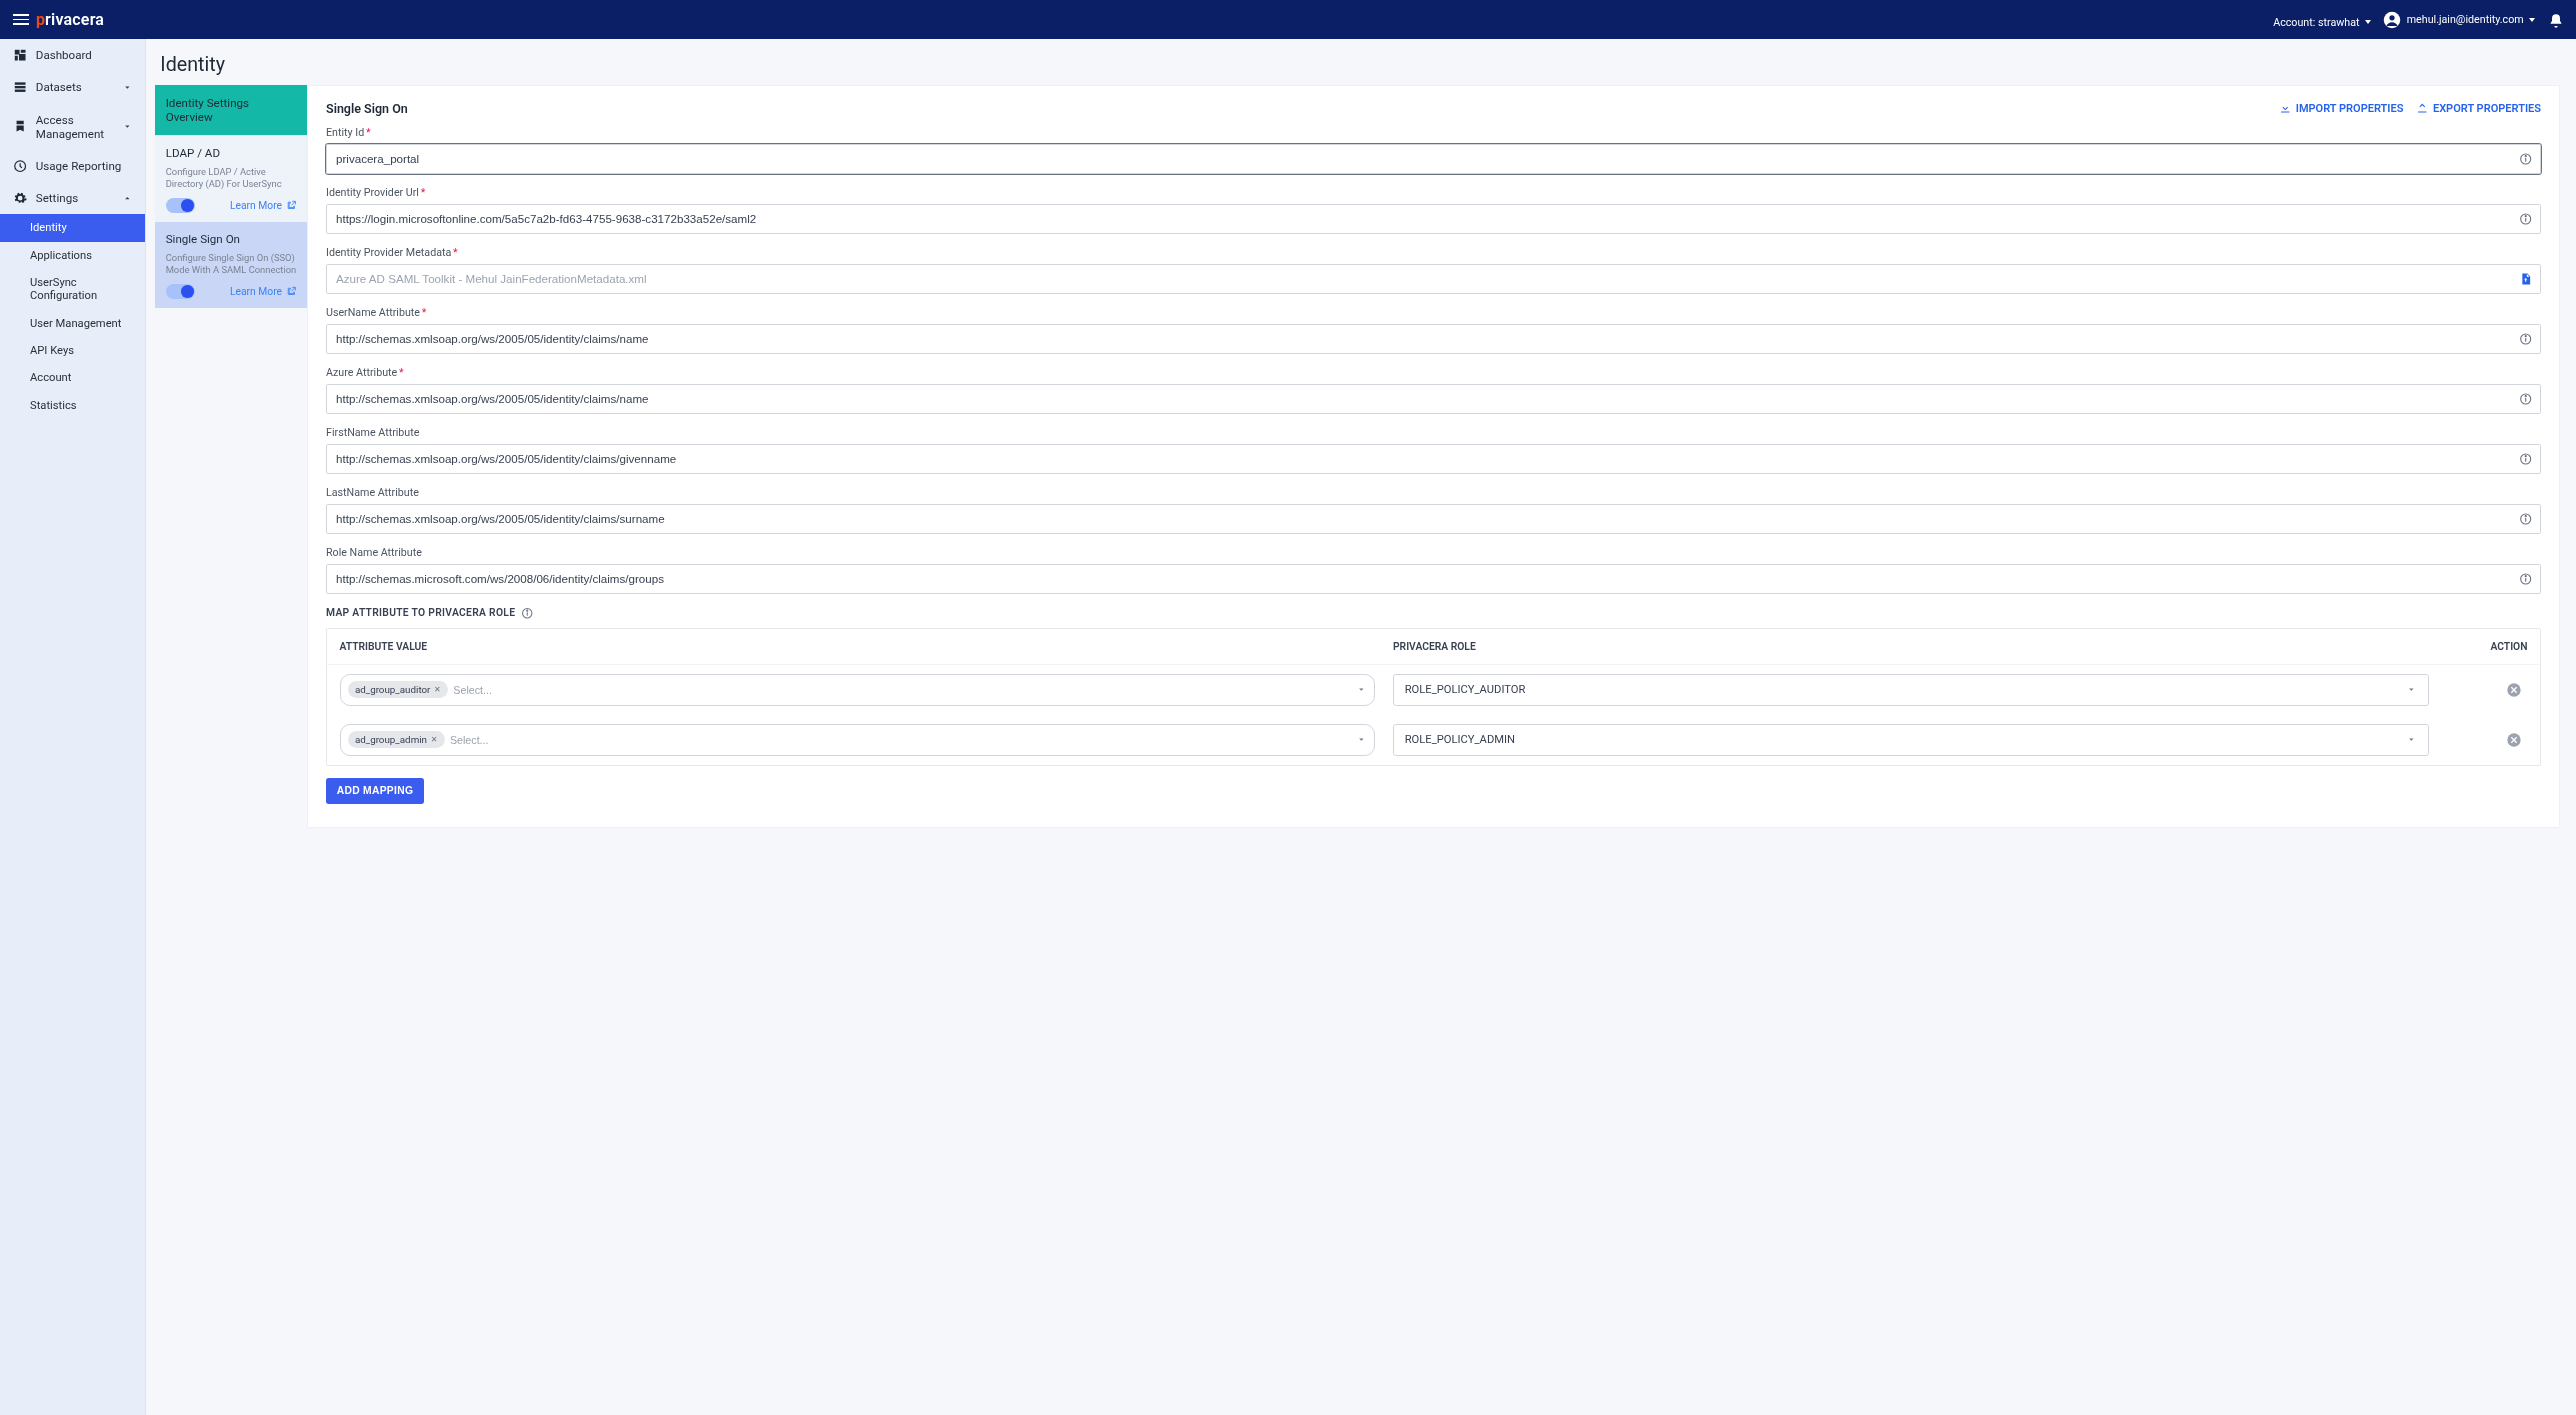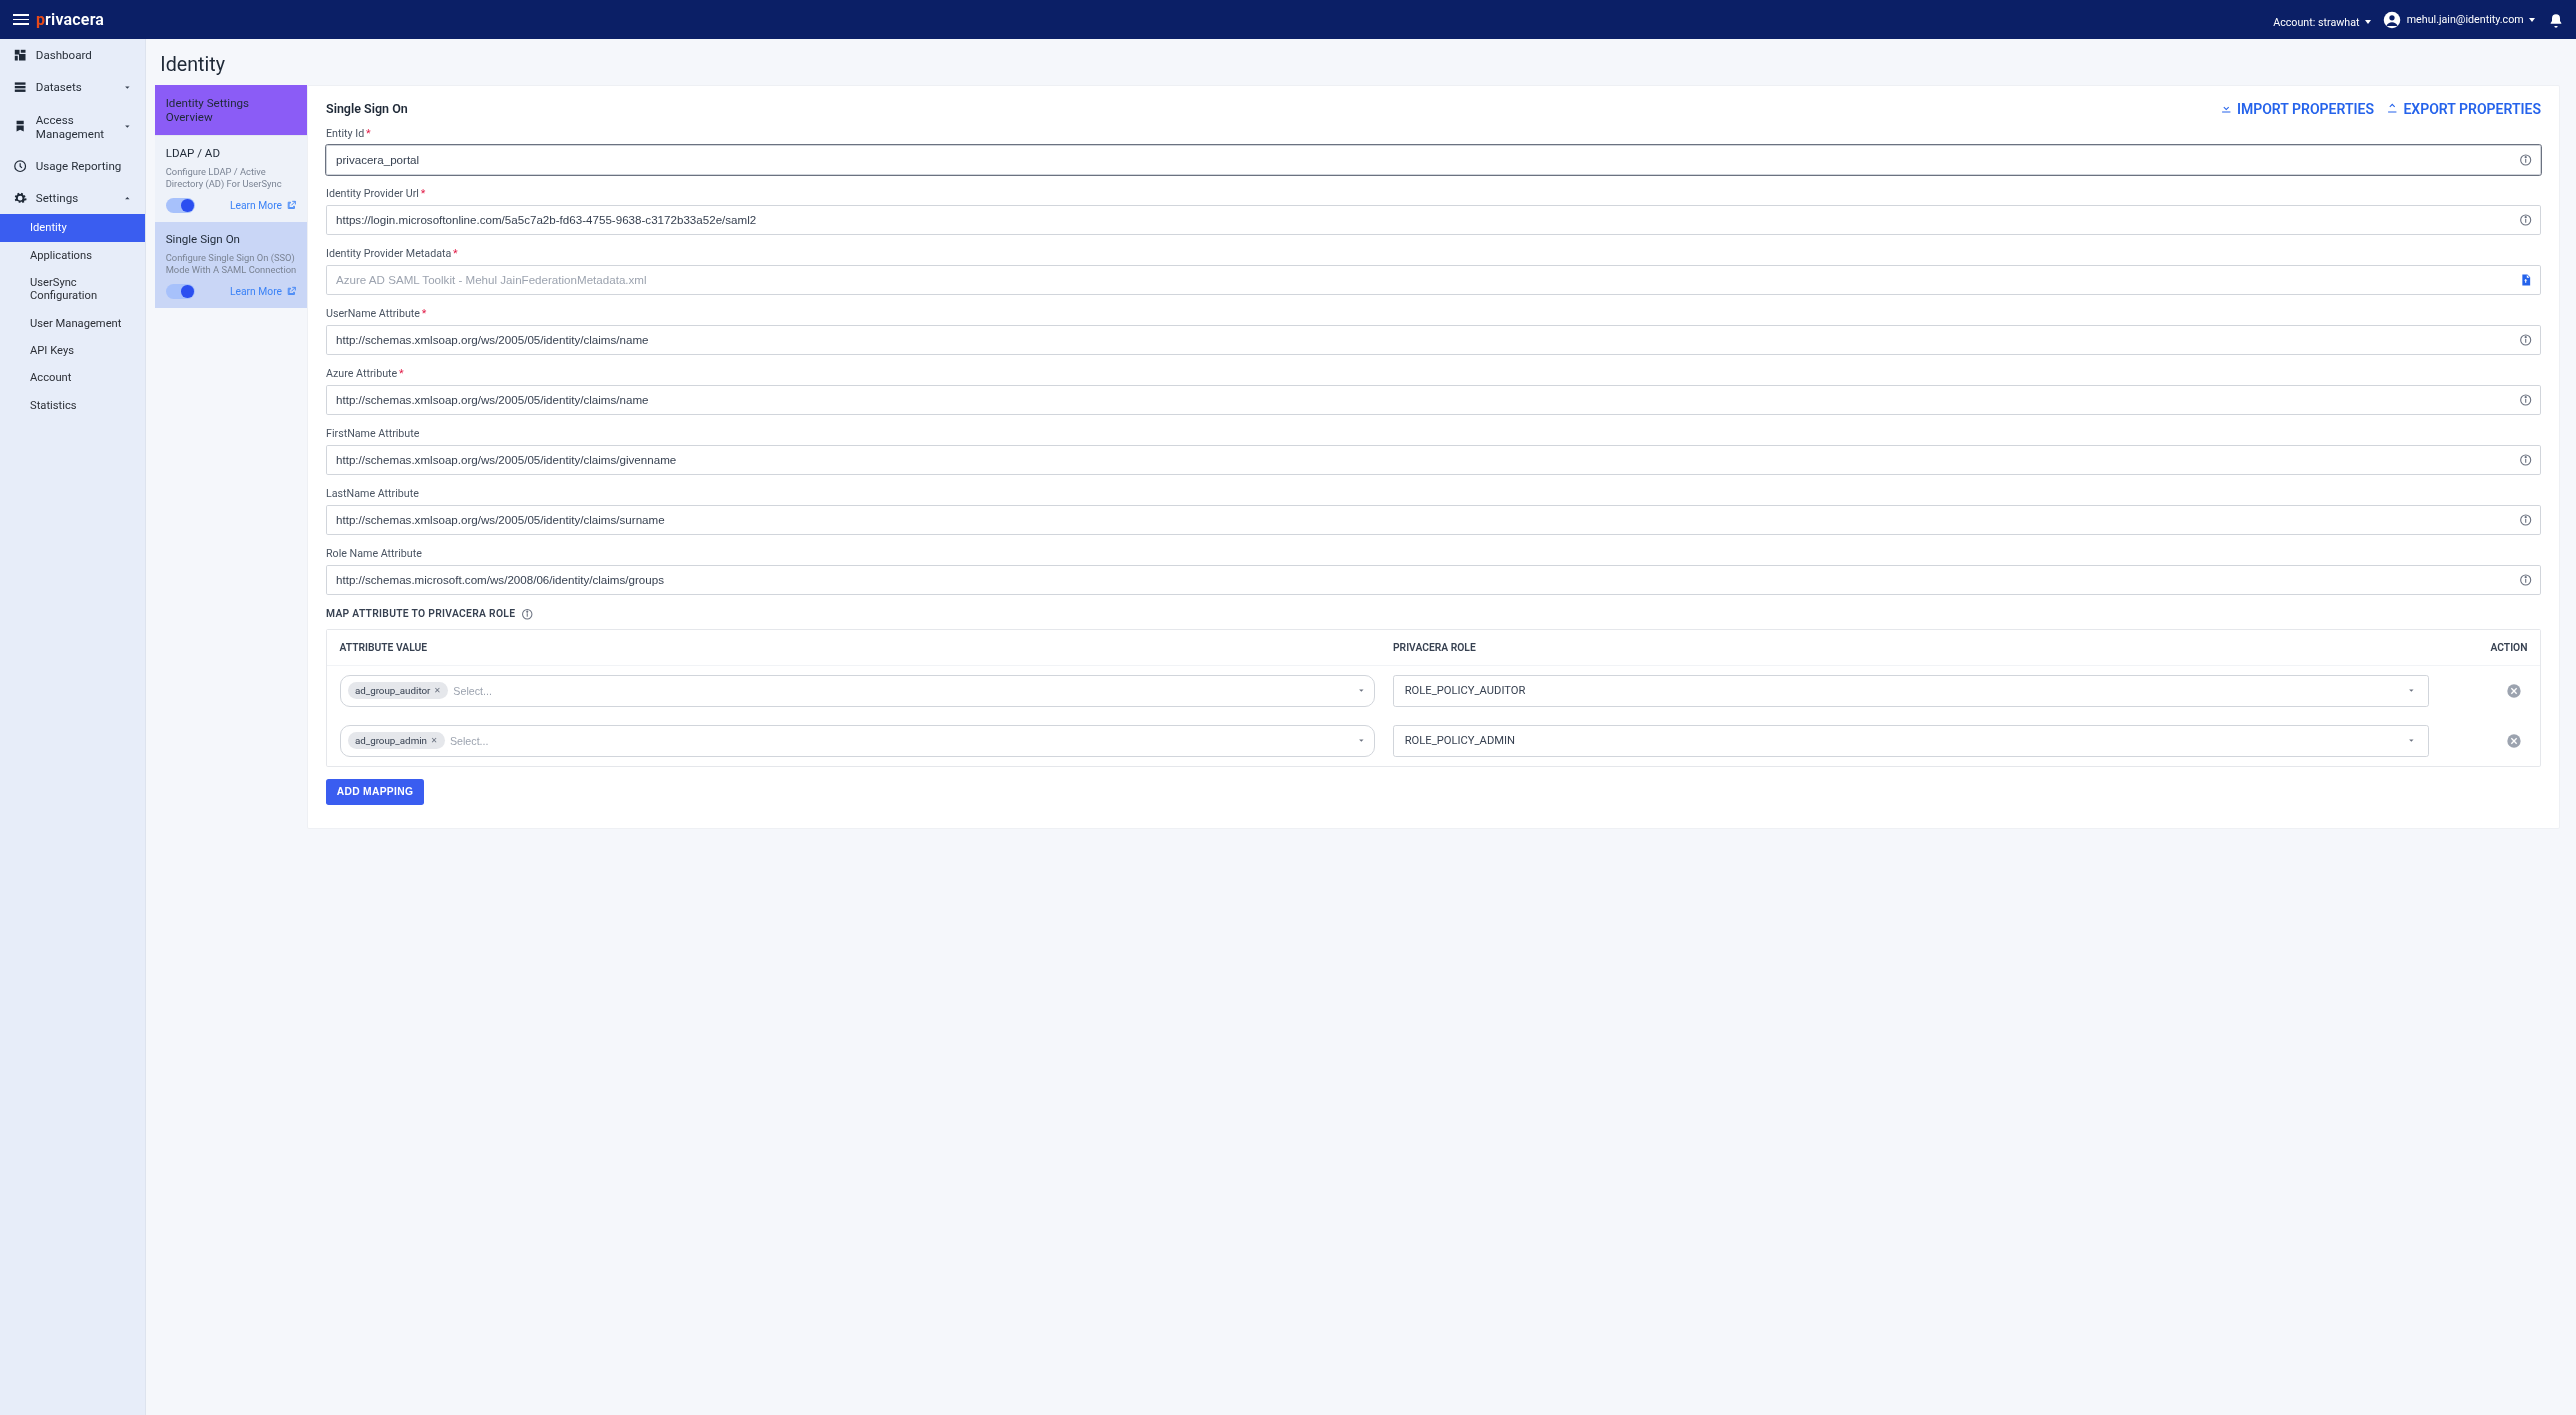--- a/index.html
+++ b/index.html
@@ -32,38 +32,38 @@
   .sidenav .subitems .sub.active { background: #3a5df0; color: #fff; }
   .ico { width: 14.3px; height: 14.3px; display: inline-flex; align-items: center; justify-content: center; }
 
   
   .content-wrap { flex: 1; display: flex; flex-direction: column; }
   .page-title { font-size: 19.7px; padding: 14.3px 19.7px 9px 14.3px; color: #1f2937; background: #f5f7fb; }
 
   
   .settings-row { display: flex; gap: 0; align-items: flex-start; }
   .overview-panel { width: 152px; margin-left: 9px; }
-  .overview-header { background: #8b5cf6; padding: 10.7px 10.7px; font-size: 11.6px; color: #1f2937; border-bottom: 0.9px solid #e4e8f0; }
+  .overview-header { background: #14b8a6; padding: 10.7px 10.7px; font-size: 11.6px; color: #1f2937; border-bottom: 0.9px solid #e4e8f0; }
   .card { padding: 10.7px 10.7px 9px 10.7px; background: #eef2f9; }
   .card.selected { background: #c9d6f6; }
   .card h4 { font-size: 11.6px; font-weight: 400; color: #1f2937; margin-bottom: 5.4px; }
   .card p { font-size: 9.4px; color: #7a8393; line-height: 1.35; margin-bottom: 7.2px; }
   .card-row { display: flex; align-items: center; justify-content: space-between; gap: 7.2px; }
   .learn-more { color: #3b82f6; font-size: 10.3px; display: inline-flex; align-items: center; gap: 3.6px; cursor: pointer; }
 
   
   .toggle { width: 29px; height: 14.3px; border-radius: 894px; background: #a7c1fb; position: relative; cursor: pointer; }
   .toggle .knob { width: 12.5px; height: 12.5px; border-radius: 50%; background: #2b4ff0; position: absolute; top: 0.9px; right: 0.9px; }
 
   
   .form-card { flex: 1; background: #fff; margin-right: 16px; padding: 14.3px 18px 23px 18px; border: 0.9px solid #eef0f4; border-radius: 1.8px; }
   .form-header { display: flex; align-items: center; margin-bottom: 10.7px; }
   .form-header h3 { font-size: 12.5px; font-weight: 600; color: #1f2937; }
   .form-header .spacer { flex: 1; }
-  .action-link { color: #2563eb; font-size: 14px; font-weight: 600; display: inline-flex; align-items: center; gap: 4.5px; cursor: pointer; margin-left: 12.5px; }
+  .action-link { color: #2563eb; font-size: 11px; font-weight: 600; display: inline-flex; align-items: center; gap: 4.5px; cursor: pointer; margin-left: 12.5px; }
 
   .field { margin-bottom: 12.5px; }
   .field-label { font-size: 10.7px; color: #4b5563; margin-bottom: 4.5px; }
   .req { color: #e11d48; margin-left: 1.8px; }
   .input-wrap { position: relative; }
   .input-wrap input { width: 100%; height: 30px; border: 0.9px solid #d1d5db; border-radius: 1.8px; padding: 0 36px 0 9px; font-size: 11.6px; color: #374151; background: #fff; }
   .input-wrap.focused input { outline: 1.8px solid #6b7280; outline-offset: -0.9px; }
   .info-icon { position: absolute; right: 9px; top: 50%; transform: translateY(-50%); width: 13.4px; height: 13.4px; color: #6b7280; }
   .upload-icon { position: absolute; right: 9px; top: 50%; transform: translateY(-50%); width: 13.4px; height: 13.4px; color: #2563eb; cursor: pointer; }
 

